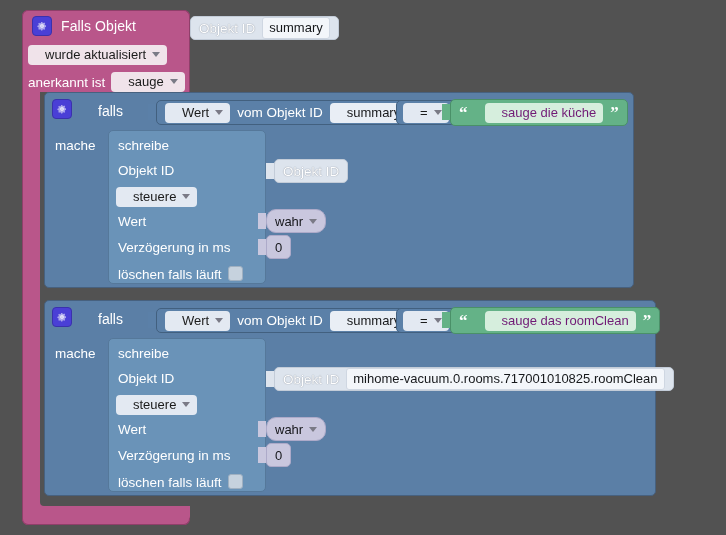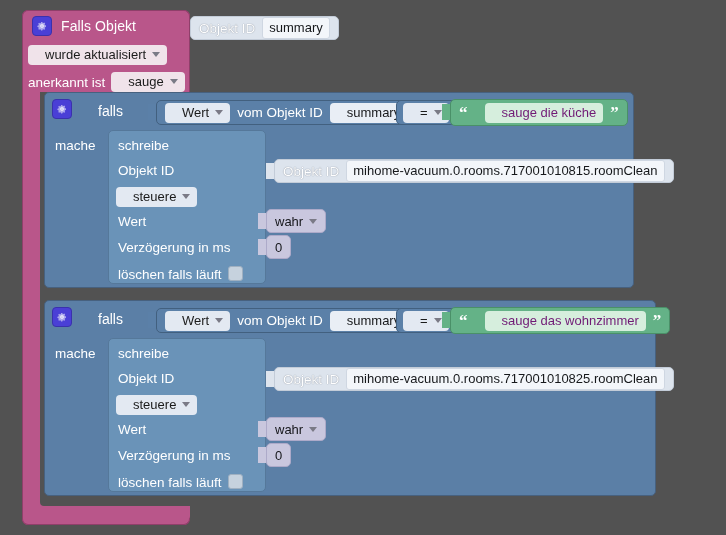--- a/index.html
+++ b/index.html
@@ -254,21 +254,21 @@
     border-radius: 3px;
     padding: 2px 6px 3px 6px;
     line-height: 15px;
     border: 1px solid #cfd7e2;
   }
 
   
   .logic {
     background: #c9c7de;
     border: 1px solid #adaac9;
-    border-radius: 5px;
+    border-radius: 10px;
     display: flex;
     align-items: center;
     gap: 5px;
     padding: 0 8px;
     z-index: 6;
     font-size: 13px;
     color: #15161a;
   }
   .numblk {
     background: #c9c7de;
@@ -385,21 +385,20 @@
   <div class="mache-lbl" style="left:55px; top:138px;">mache</div>
 
   <div class="blk schreibe" style="left:108px; top:130px; width:158px; height:154px;"></div>
 
   <div class="sch-row" style="left:118px; top:138px;">schreibe</div>
   <div class="sch-row" style="left:118px; top:163px;">Objekt ID</div>
 
   <div class="notch light" style="left:266px; top:163px;"></div>
   <div class="blk objid" style="left:274px; top:159px; height:24px;">
     <span class="objid-lbl">Objekt ID</span>
-    <span class="val">mihome-vacuum.0.rooms.717001010815.roomClean</span>
   </div>
 
   <div class="sch-row" style="left:116px; top:187px;">
     <span class="chip lt">
       <span>steuere</span>
       <span class="caret"></span>
     </span>
   </div>
 
   <div class="sch-row" style="left:118px; top:214px;">Wert</div>
@@ -442,21 +441,21 @@
   <div class="blk cmp" style="left:396px; top:308px; height:25px;">
     <span class="chip lt">
       <span>=</span>
       <span class="caret"></span>
     </span>
   </div>
 
   <div class="notch slate" style="left:442px; top:312px; background:#64b287;"></div>
   <div class="blk strblk" style="left:450px; top:307px; height:27px;">
     <span class="quote">“</span>
-    <span class="chip greenfield">sauge das wohnzimmer</span>
+    <span class="chip greenfield">sauge das roomClean</span>
     <span class="quote">”</span>
   </div>
 
   <div class="mache-lbl" style="left:55px; top:346px;">mache</div>
 
   <div class="blk schreibe" style="left:108px; top:338px; width:158px; height:154px;"></div>
 
   <div class="sch-row" style="left:118px; top:346px;">schreibe</div>
   <div class="sch-row" style="left:118px; top:371px;">Objekt ID</div>
 

